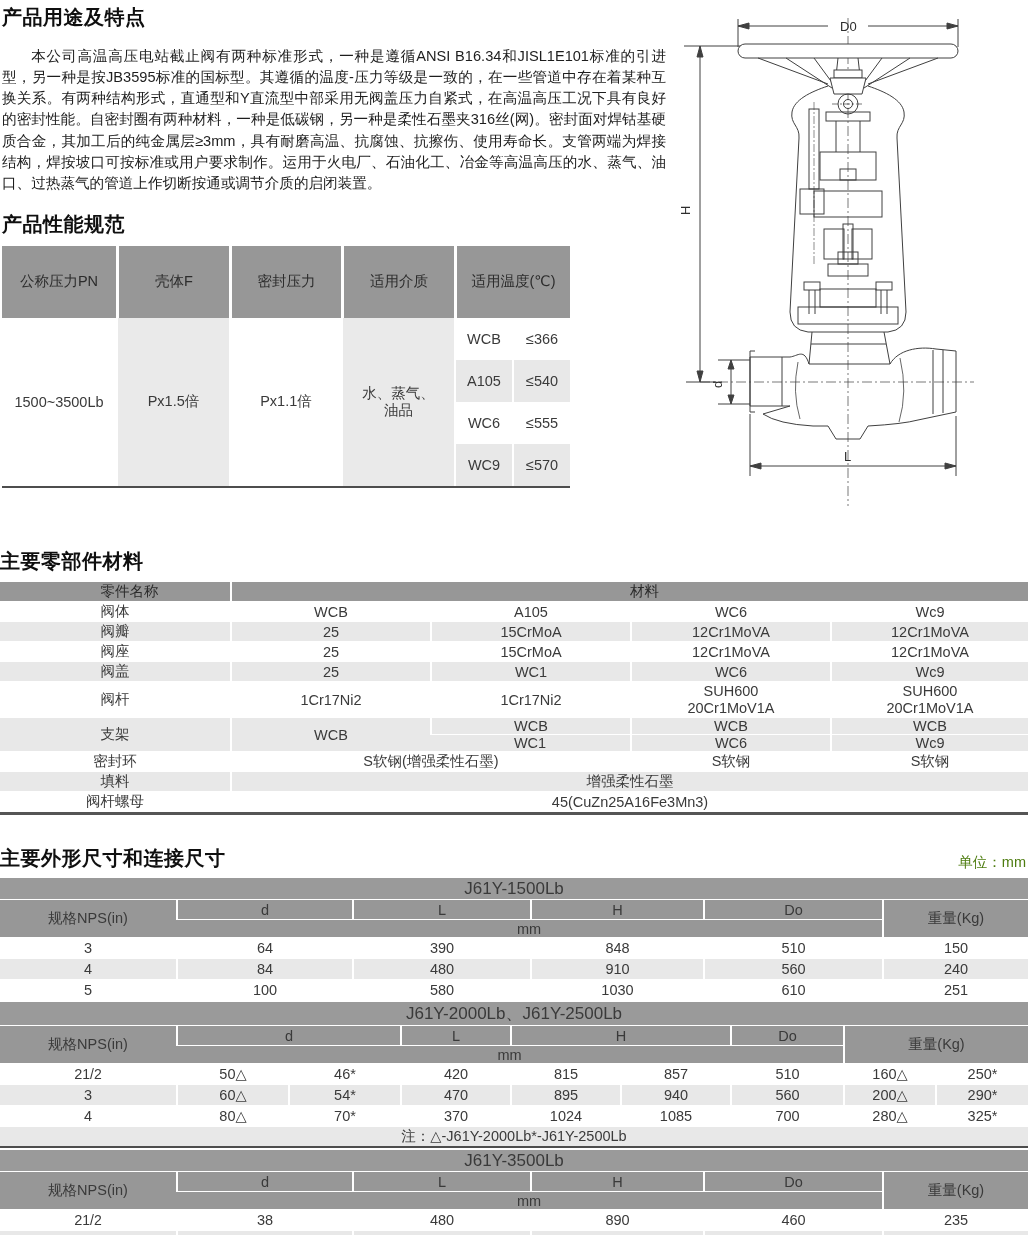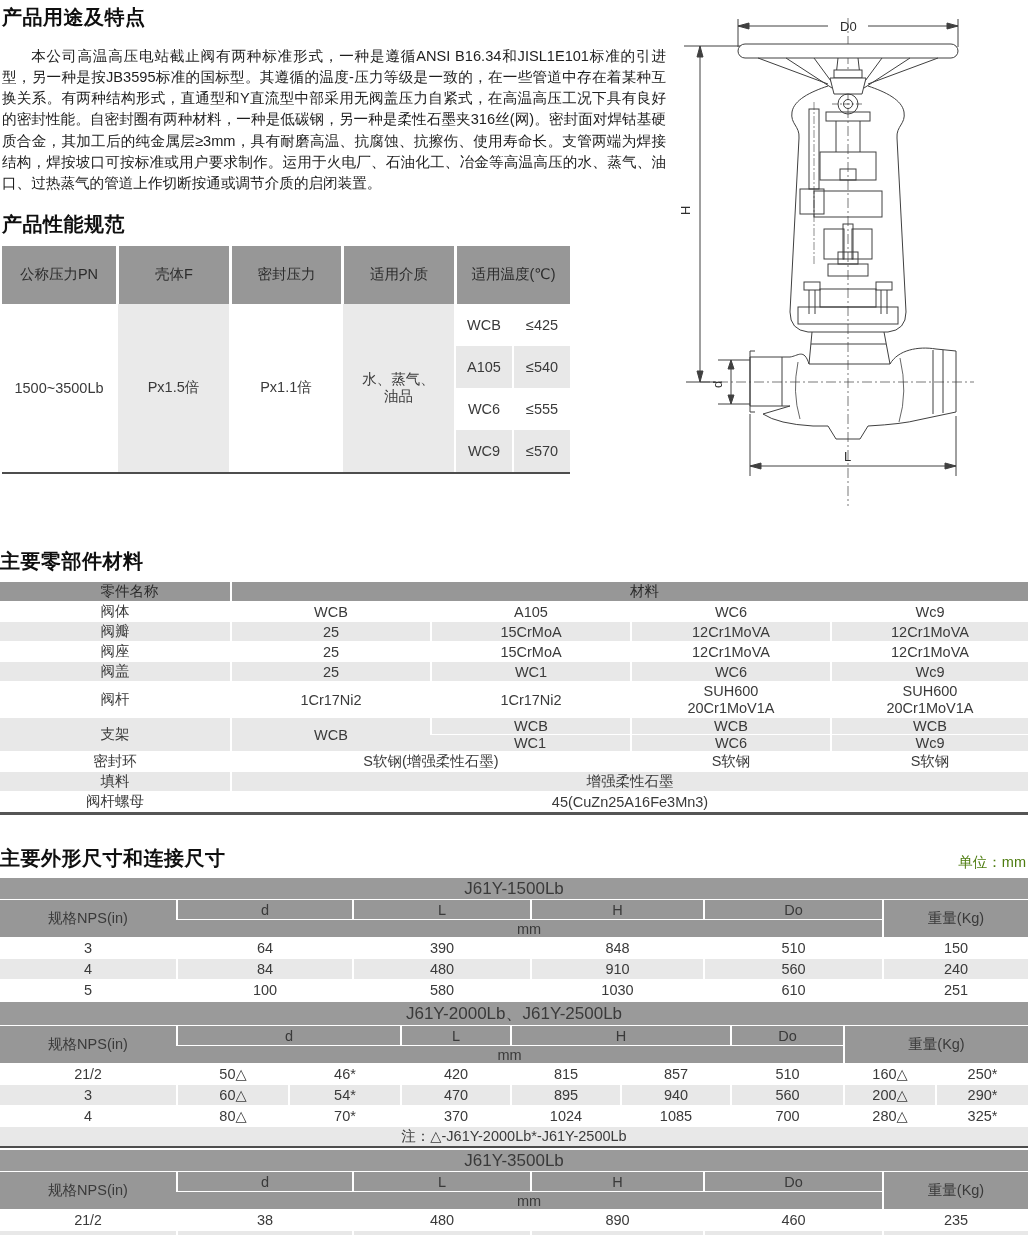--- a/index.html
+++ b/index.html
@@ -13,21 +13,21 @@
   .top-right{width:350px;padding-top:14px;}
   
   table{border-collapse:separate;border-spacing:0;table-layout:fixed;}
   td,th{padding:0;text-align:center;vertical-align:middle;font-weight:normal;overflow:hidden;}
   .hd{background:#979797;color:#2c2c2c;}
   .band{background:#9a9a9a;color:#2c2c2c;}
   .gray{background:#e8e8e8;}
   .ml{white-space:pre-line;line-height:17px;}
   
   .perf{width:568px;margin-top:8px;border-bottom:2px solid #4d4d4d;}
-  .perf th{height:58px;font-size:14.5px;border-left:3px solid #fff;margin-left:47px;}
+  .perf th{height:72px;font-size:14.5px;border-left:3px solid #fff;margin-left:47px;}
   .perf th:first-child{border-left:none;}
   .perf td{height:42px;font-size:14.5px;color:#3a3a3a;border-left:2px solid #fff;}
   .perf td.c0{border-left:none;}
   .colgray{background:#eaeaea;}
   
   .mat-wrap{border-bottom:3px solid #555;margin-top:6px;}
   .mat{width:1028px;margin-bottom:1px;}
   .mat td,.mat th{font-size:14.5px;border-left:2px solid #fff;border-top:1px solid #fff;}
   .mat td:first-child,.mat th:first-child{border-left:none;}
   .mat th{height:19px;padding-left:29px;}
@@ -79,21 +79,21 @@
           <th class="hd">适用介质</th>
           <th class="hd" colspan="2">适用温度(℃)</th>
         </tr>
         <tr>
           <td class="c0" rowspan="4">1500~3500Lb</td>
           <td class="colgray" rowspan="4">Px1.5倍</td>
           <td rowspan="4">Px1.1倍</td>
           <td class="colgray ml" rowspan="4">水、蒸气、
 油品</td>
           <td>WCB</td>
-          <td>≤425</td>
+          <td>≤366</td>
         </tr>
         <tr>
           <td class="gray">A105</td>
           <td class="gray">≤540</td>
         </tr>
         <tr>
           <td>WC6</td>
           <td>≤555</td>
         </tr>
         <tr>

